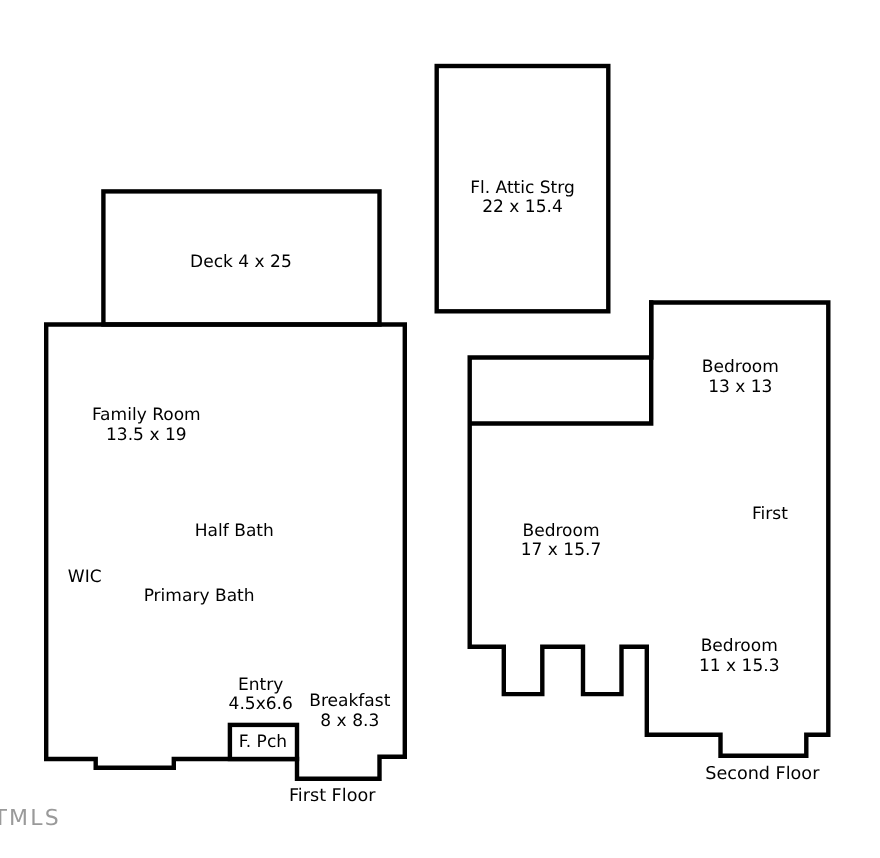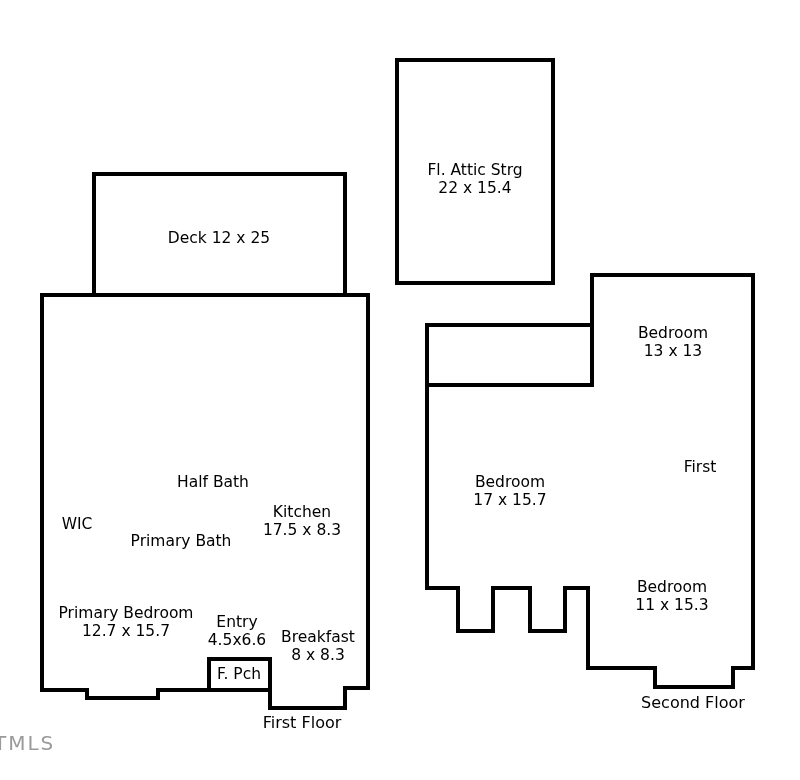--- a/index.html
+++ b/index.html
@@ -45,29 +45,27 @@
 
     <rect x="209" y="659" width="61" height="31" fill="#ffffff" stroke="#000000" stroke-width="4"></rect>
 
     <path d="M 592 275 H 753 V 668 H 733 V 687 H 655 V 668 H 588 V 588 H 565 V 631 H 530 V 588 H 493 V 631 H 458 V 588 H 427 V 325 H 592 Z" fill="#ffffff" stroke="#000000" stroke-width="4" stroke-linejoin="miter"></path>
 
     <path d="M 427 385 H 592 V 273" fill="none" stroke="#000000" stroke-width="4"></path>
   </svg>
 
   <div class="lbl" style="left:475px;top:179px">Fl. Attic Strg
 22 x 15.4</div>
-  <div class="lbl" style="left:219px;top:238px">Deck 12 x 25</div>
+  <div class="lbl" style="left:219px;top:238px">Deck 4 x 25</div>
 
+  <div class="lbl" style="left:133px;top:386px">Family Room
+13.5 x 19</div>
   <div class="lbl" style="left:213px;top:482px">Half Bath</div>
   <div class="lbl" style="left:77px;top:524px">WIC</div>
   <div class="lbl" style="left:181px;top:541px">Primary Bath</div>
-  <div class="lbl" style="left:302px;top:521px">Kitchen
-17.5 x 8.3</div>
-  <div class="lbl" style="left:126px;top:622px">Primary Bedroom
-12.7 x 15.7</div>
   <div class="lbl" style="left:237px;top:631px">Entry
 4.5x6.6</div>
   <div class="lbl" style="left:318px;top:646px">Breakfast
 8 x 8.3</div>
   <div class="lbl" style="left:239px;top:674px">F. Pch</div>
   <div class="lbl caption" style="left:302px;top:723px">First Floor</div>
 
   <div class="lbl" style="left:673px;top:342px">Bedroom
 13 x 13</div>
   <div class="lbl" style="left:510px;top:491px">Bedroom

